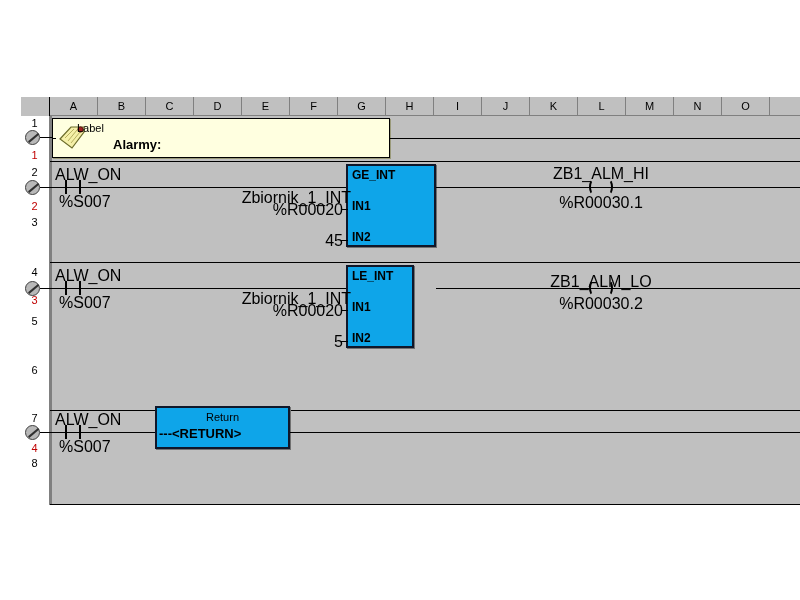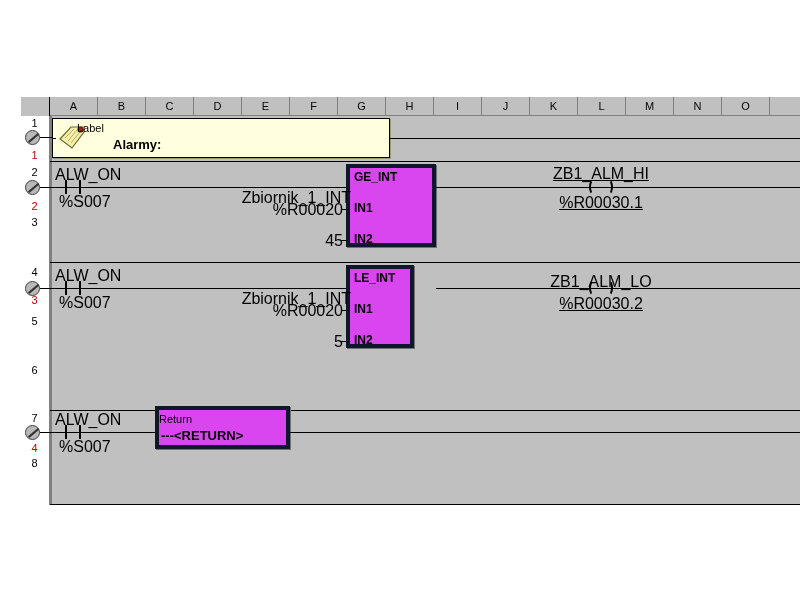--- a/index.html
+++ b/index.html
@@ -155,41 +155,42 @@
   .coil .par.r { right: 0; border-left-color: transparent; border-top-color: transparent; border-bottom-color: transparent; }
 
   
   .lbl {
     position: absolute;
     font-size: 16px;
     line-height: 12px;
     color: #000000;
     white-space: nowrap;
   }
-  .lbl.center { text-align: center; text-decoration: underline; }
+  .lbl.center { text-align: center; }
   .lbl.right  { text-align: right; }
 
   
   .fb {
     position: absolute;
-    background: #d946ef;
-    border: 4px solid #0f172a;
+    background: #0ea5e9;
+    border: 2px solid #0f172a;
     box-shadow: 1px 1px 0 #707070;
   }
   .fb-title {
     position: absolute;
     left: 4px; top: 2px;
     font-size: 12px;
     font-weight: bold;
     line-height: 14px;
     color: #000000;
     white-space: nowrap;
   }
   .fb-title.ctr {
     left: 0; right: 0;
+    text-align: center;
     font-weight: normal;
     font-size: 11px;
   }
   .fb-pin {
     position: absolute;
     left: 4px;
     font-size: 12px;
     font-weight: bold;
     line-height: 13px;
     color: #000000;

